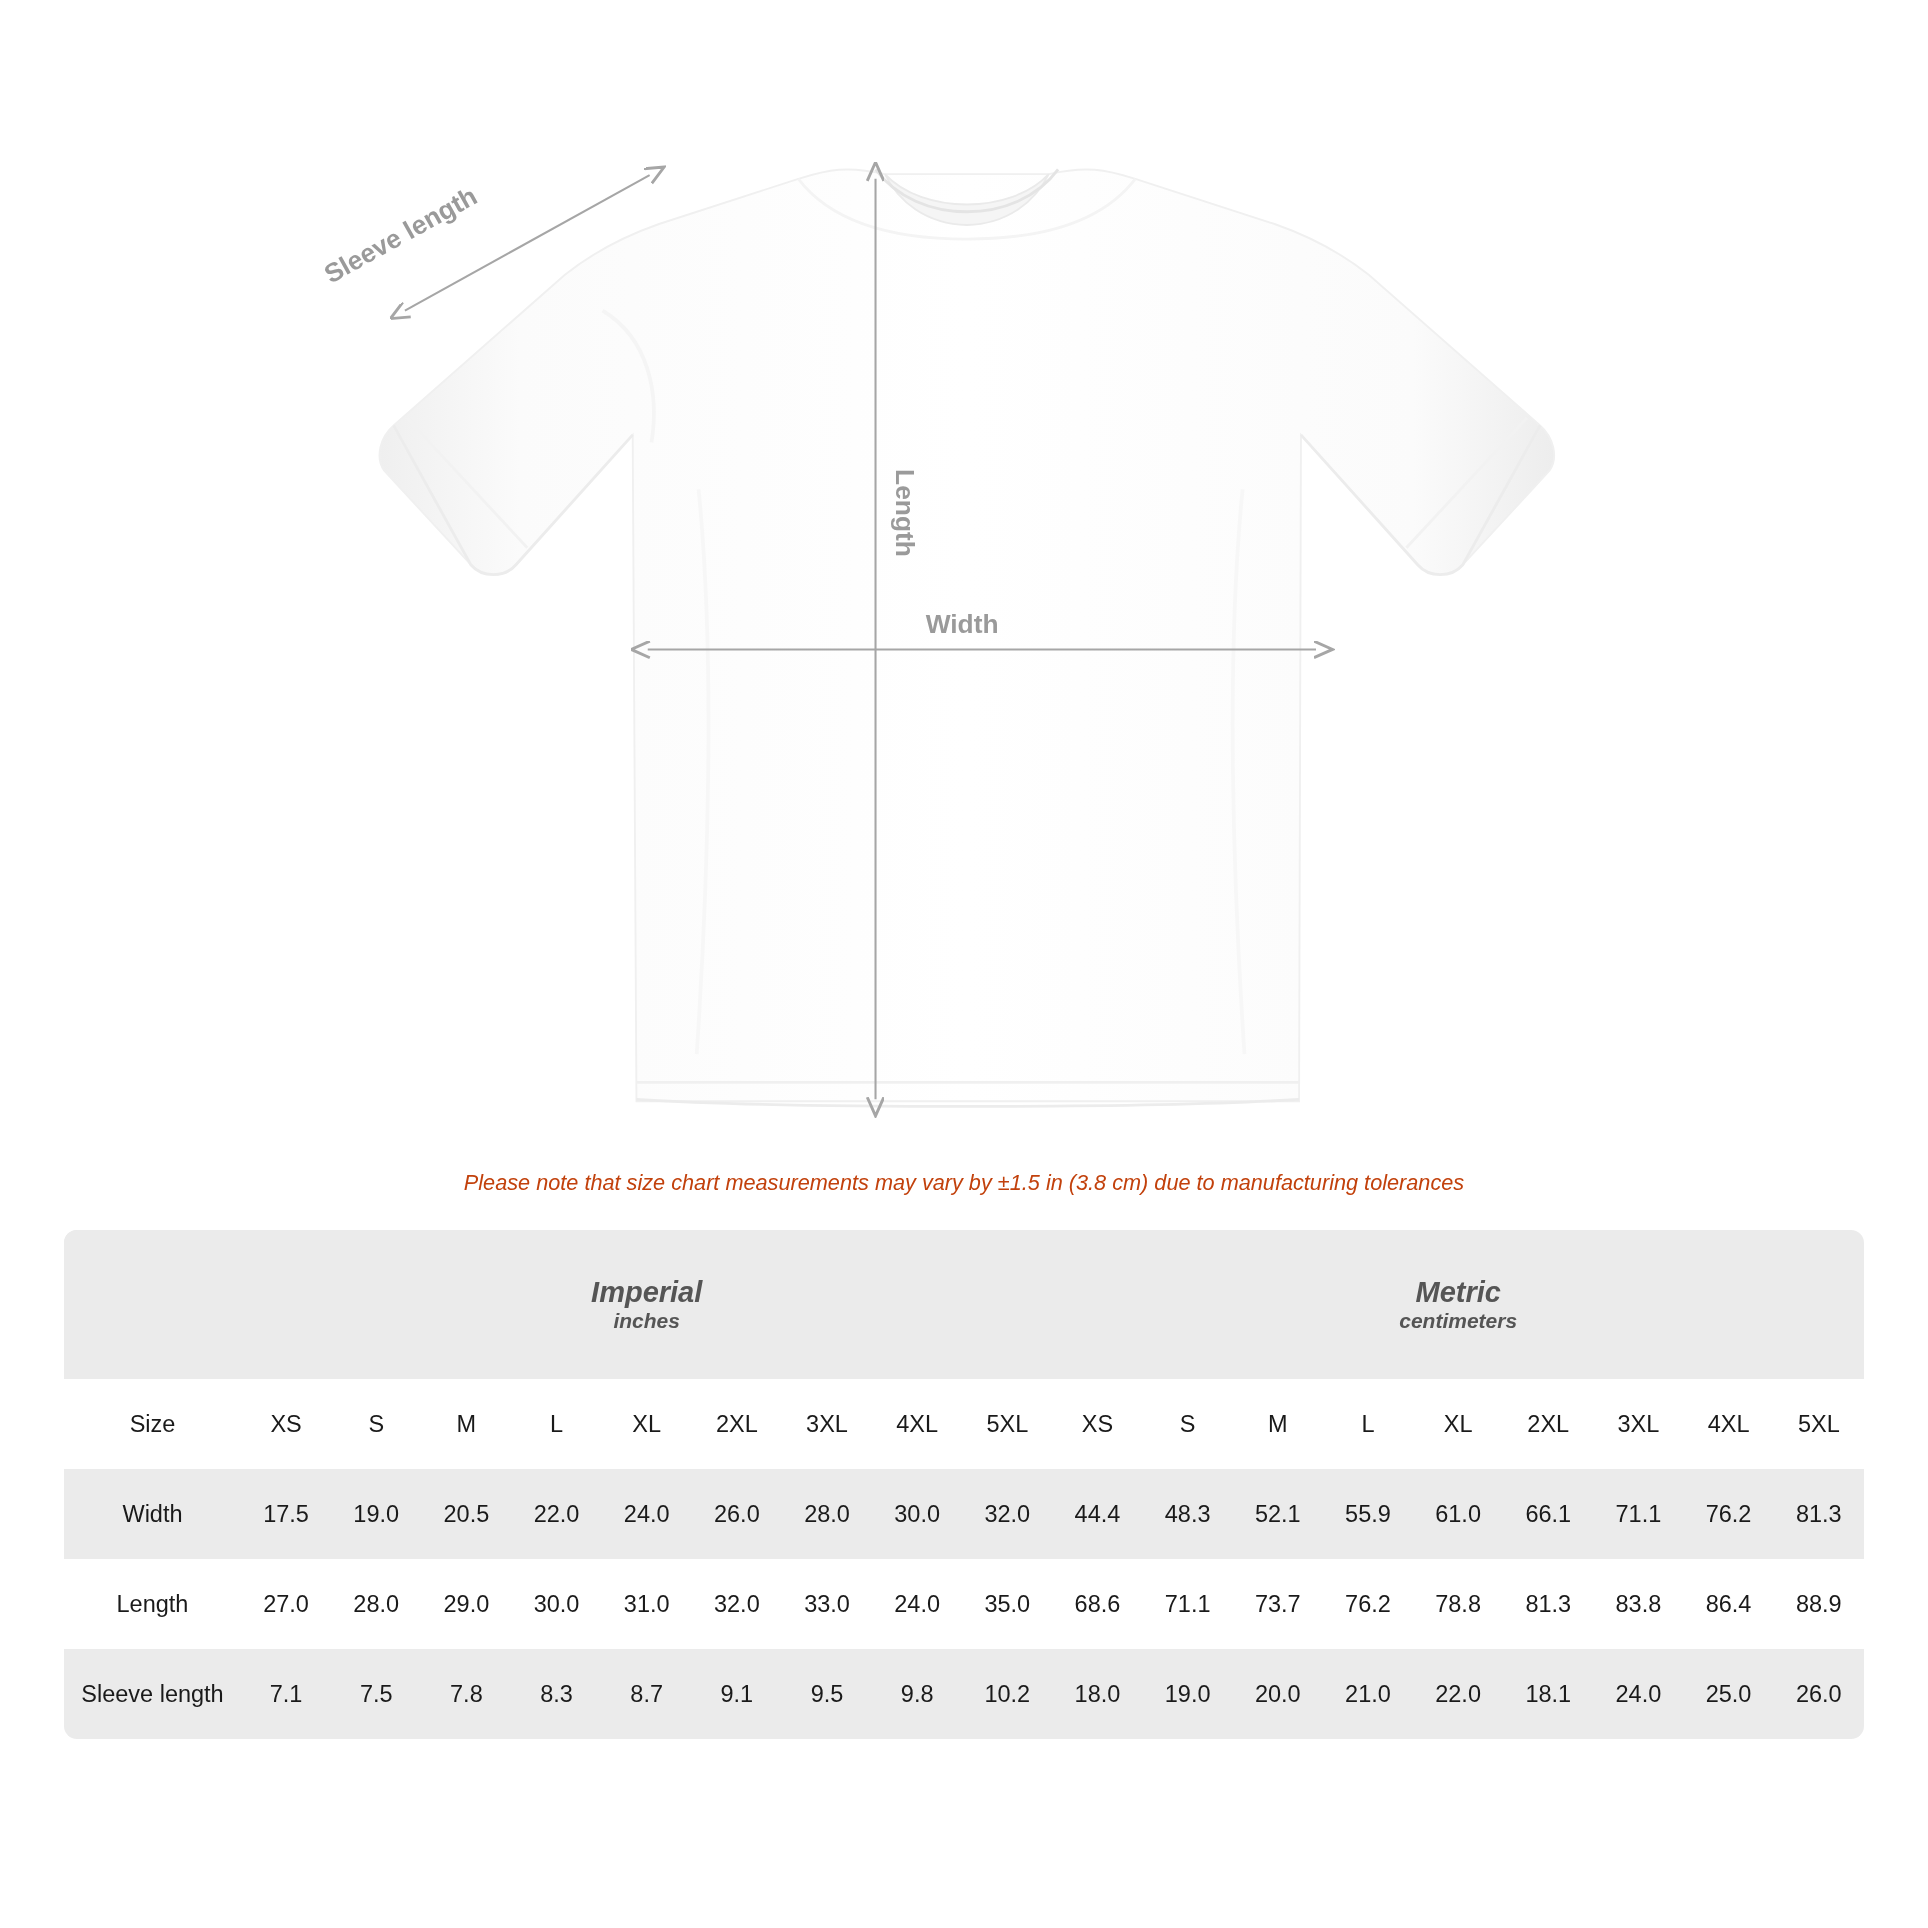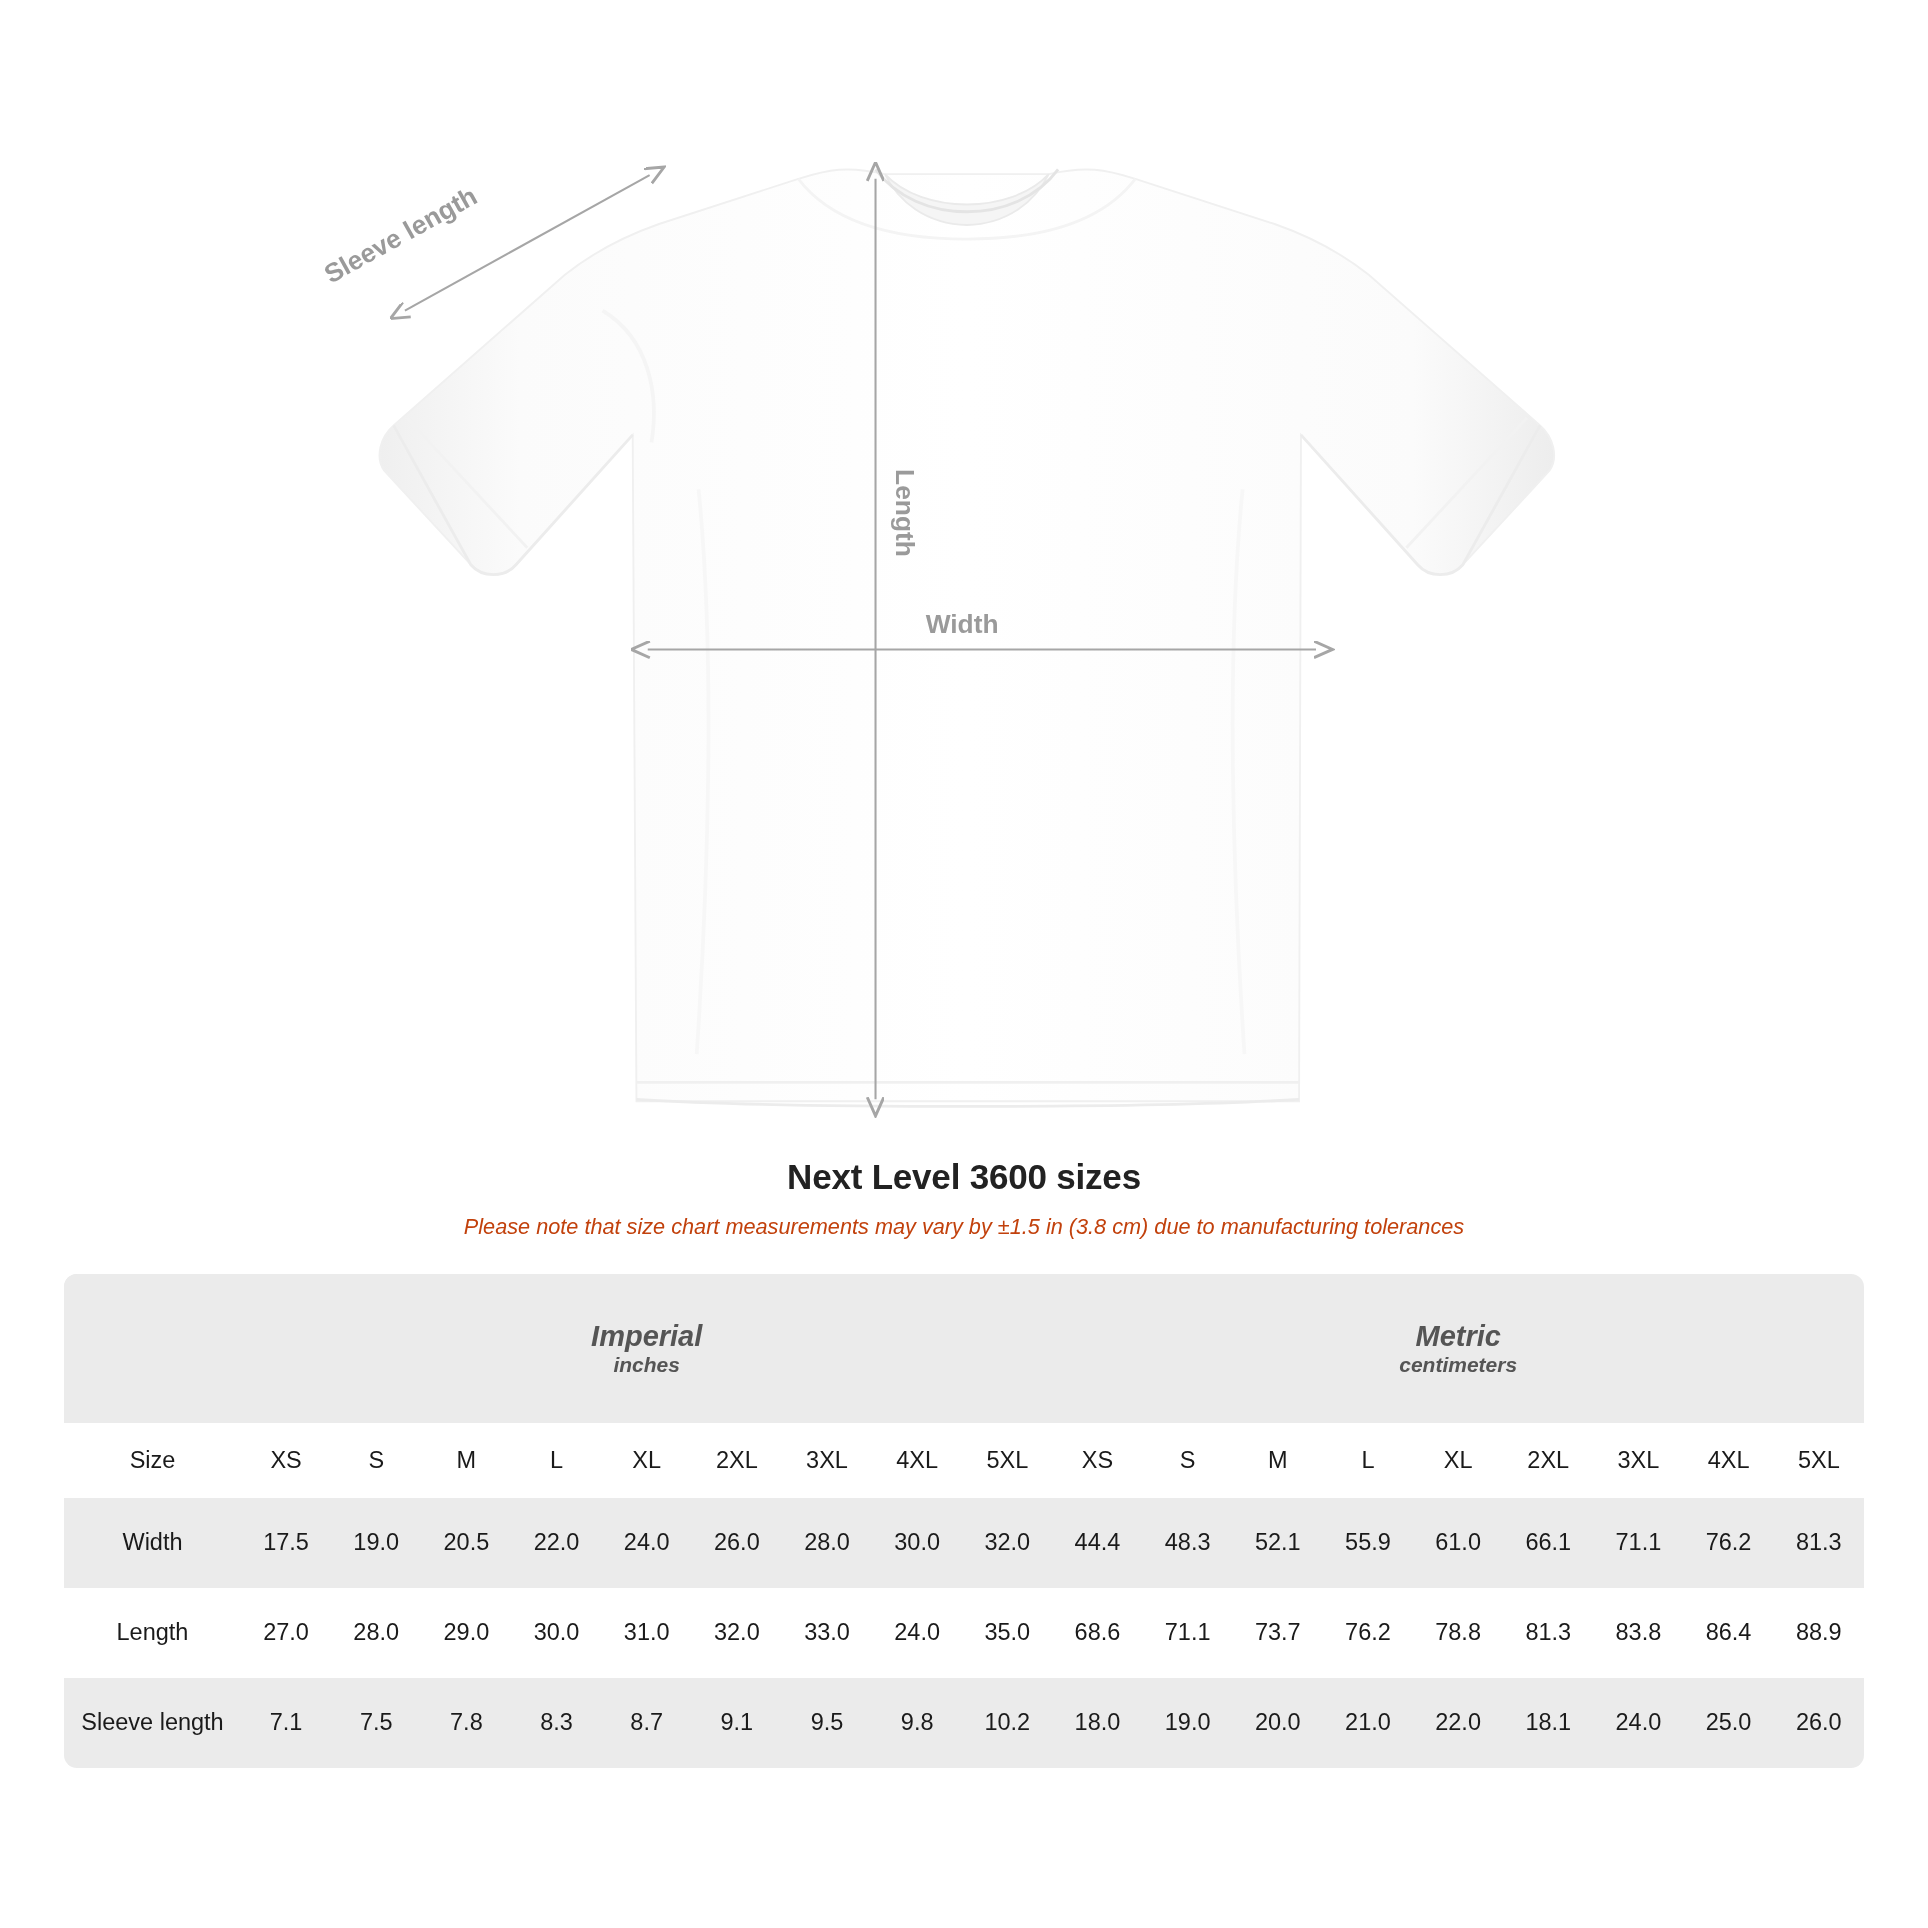--- a/index.html
+++ b/index.html
@@ -75,21 +75,21 @@
     line-height: 1.12;
   }
   .band .unit-name {
     font-size: 21px;
     font-style: italic;
     color: #555555;
     font-weight: bold;
   }
   .band-corner { background: #ebebeb; }
 
-  tr.row-size { height: 75px; background: #ffffff; }
+  tr.row-size { height: 90px; background: #ffffff; }
   tr.row-alt  { height: 90px; background: #ebebeb; }
   tr.row-plain{ height: 90px; background: #ffffff; }
 
   .label-cell {
     font-weight: bold;
     font-size: 24.5px;
     color: #1a1a1a;
   }
   .size-head {
     font-weight: bold;
@@ -196,21 +196,20 @@
         <line x1="930" y1="190" x2="930" y2="1168" stroke="#a6a6a6" stroke-width="2.2" marker-start="url(#arrowStart)" marker-end="url(#arrowEnd)"></line>
         <text class="dimlabel" x="952" y="545" font-size="28" transform="rotate(90 952 545)" text-anchor="middle">Length</text>
 
         <line x1="688" y1="690" x2="1398" y2="690" stroke="#a6a6a6" stroke-width="2.2" marker-start="url(#arrowStart)" marker-end="url(#arrowEnd)"></line>
         <text class="dimlabel" x="1022" y="672" font-size="28" text-anchor="middle">Width</text>
       </g>
     </svg>
   </div>
 
   <div class="title-block">
-    <div class="chart-title">Next Level 3600 sizes</div>
     <div class="chart-note">Please note that size chart measurements may vary by ±1.5 in (3.8 cm) due to manufacturing tolerances</div>
   </div>
 
   <div class="table-wrap">
     <table class="size-table">
       <colgroup>
         <col class="first-col">
         <col span="18">
       </colgroup>
       <tbody>

